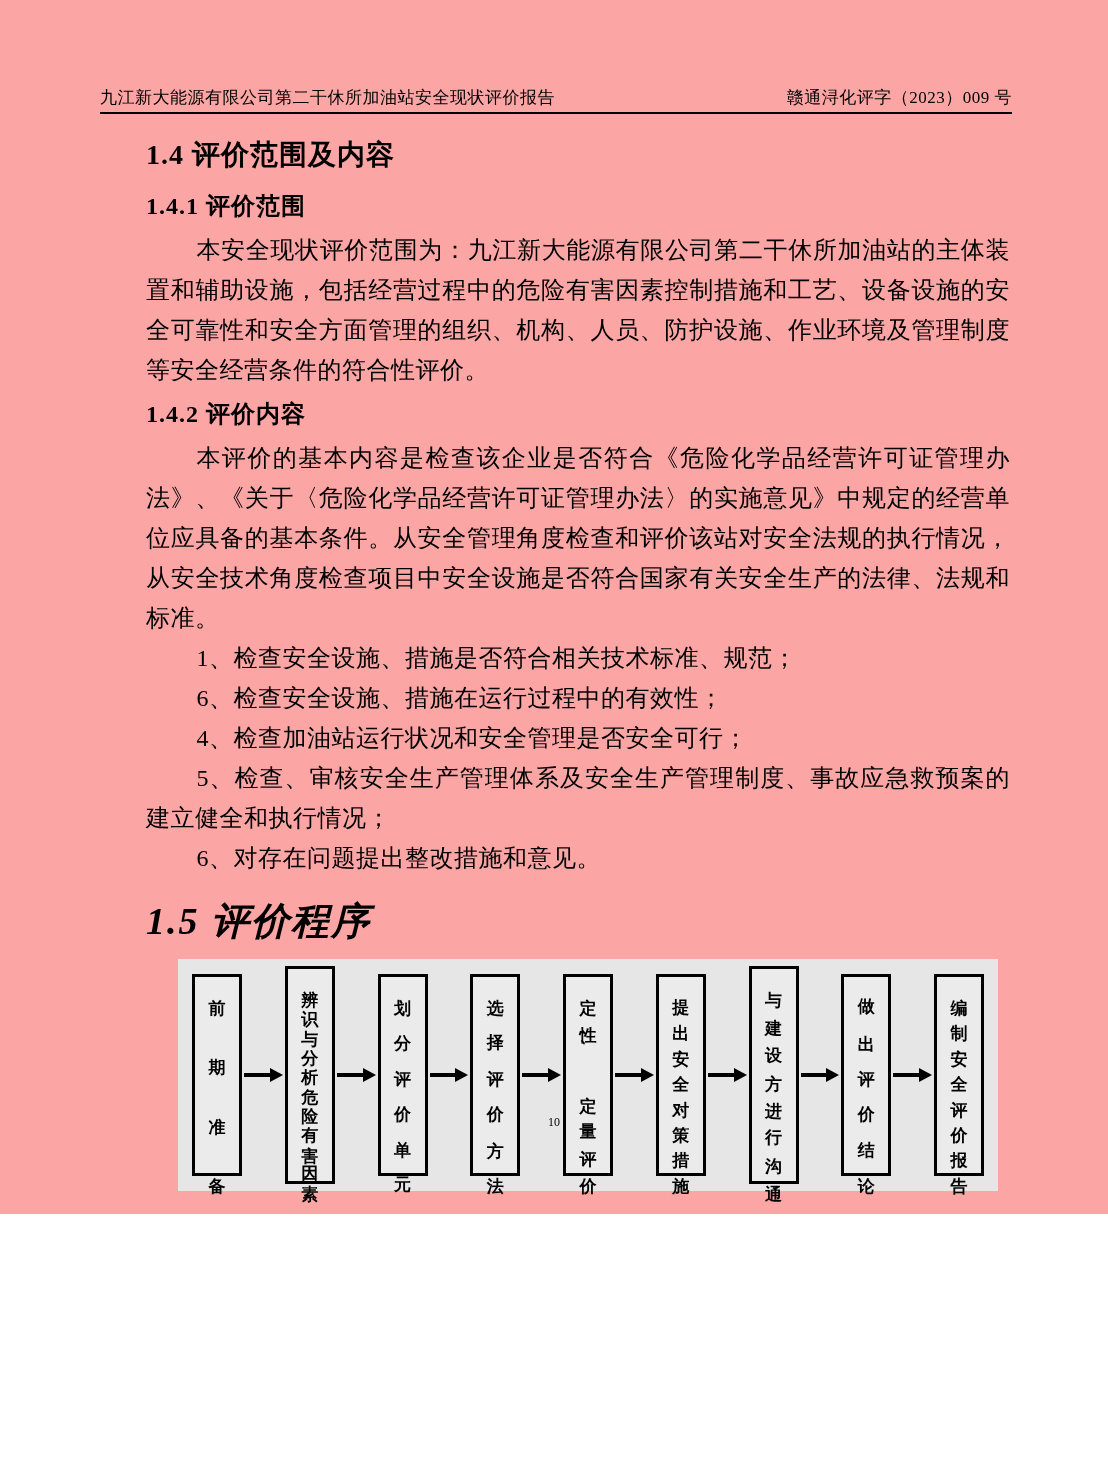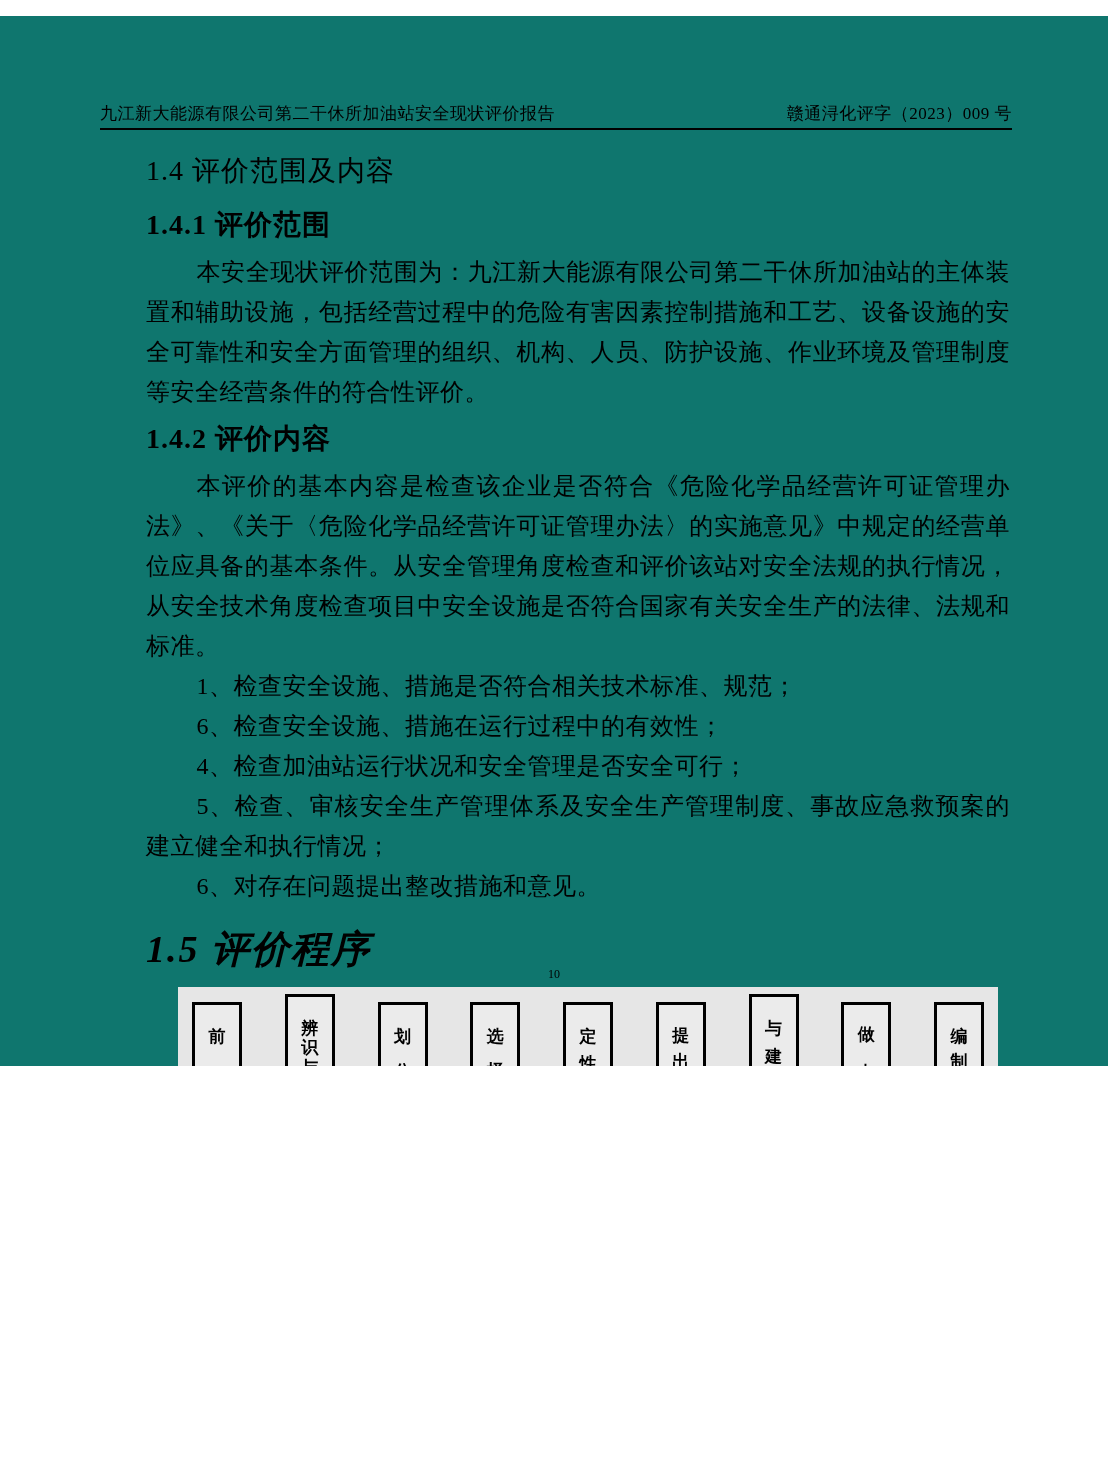--- a/index.html
+++ b/index.html
@@ -1,22 +1,22 @@
 <!DOCTYPE html>
 <html><head>
 <meta charset="utf-8">
 <style>
   * { box-sizing: border-box; }
   html, body { margin: 0; padding: 0; background: #fff; }
   .page {
     position: relative;
     width: 1108px;
-    height: 1050px;
-    margin: 16px auto;
-    background: #0f766e;
+    height: 1214px;
+    margin: 0 auto;
+    background: #fca5a5;
     color: #000;
     font-family: "Liberation Serif", "DejaVu Serif", serif;
     overflow: hidden;
   }
   .doc-header {
     position: absolute;
     top: 86px; left: 100px; right: 96px;
     display: flex;
     justify-content: space-between;
     align-items: flex-end;
@@ -29,26 +29,26 @@
     height: 2px;
     background: #000;
   }
   .content {
     position: absolute;
     top: 126px; left: 146px;
     width: 864px;
   }
   h1.sec {
     font-size: 28px;
-    font-weight: normal;
+    font-weight: bold;
     margin: 10px 0 16px 0;
     letter-spacing: 1px;
   }
   h2.subsec {
-    font-size: 28px;
+    font-size: 24px;
     font-weight: bold;
     margin: 8px 0 8px 0;
     letter-spacing: 1px;
   }
   p.body-p {
     font-size: 24px;
     line-height: 40px;
     margin: 0;
     text-align: justify;
     text-indent: 2.1em;

